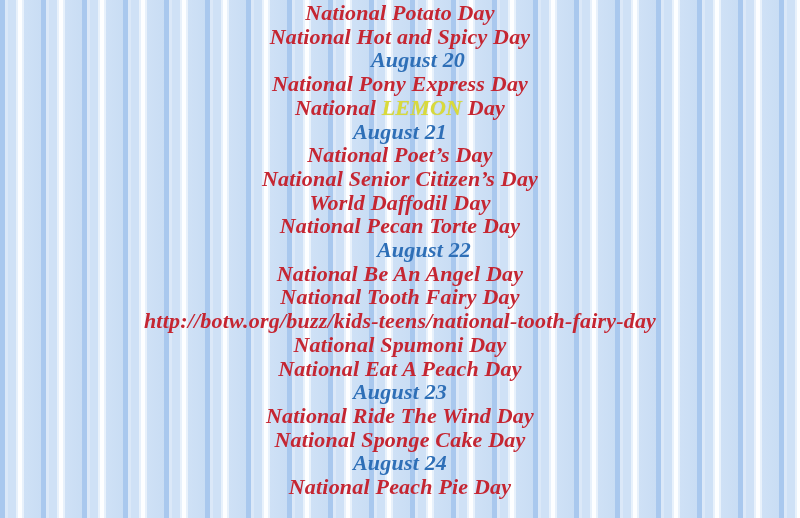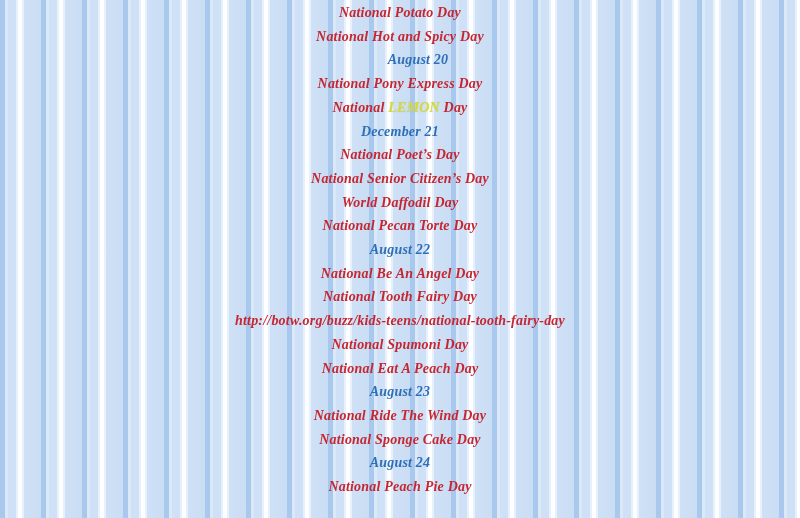--- a/index.html
+++ b/index.html
@@ -24,21 +24,21 @@
     );
     font-family: "Liberation Serif", "DejaVu Serif", serif;
     font-style: italic;
     font-weight: 600;
   }
   .lines {
     padding-top: 1px;
     text-align: center;
   }
   .line {
-    font-size: 14px;
+    font-size: 22px;
     line-height: 23.7px;
     letter-spacing: 0.2px;
     white-space: nowrap;
   }
   .line a, .line .seg {
     text-decoration: none;
   }
   .seg-yellow {
     text-shadow: 0 0 1px rgba(120,140,40,0.35);
   }
@@ -46,26 +46,26 @@
 </head>
 <body>
 
 <div class="page">
   <div class="lines" id="lines">
       <div class="line line-holiday"><span class="seg seg-red" style="color: rgb(197, 38, 50);">National Potato Day</span></div>
       <div class="line line-holiday"><span class="seg seg-red" style="color: rgb(197, 38, 50);">National Hot and Spicy Day</span></div>
       <div class="line line-date"><span class="seg seg-blue" style="color: rgb(46, 111, 183); margin-left: 36px;">August 20</span></div>
       <div class="line line-holiday"><span class="seg seg-red" style="color: rgb(197, 38, 50);">National Pony Express Day</span></div>
       <div class="line line-holiday"><span class="seg seg-red" style="color: rgb(197, 38, 50);">National </span><span class="seg seg-yellow" style="color: rgb(217, 218, 58);">LEMON</span><span class="seg seg-red" style="color: rgb(197, 38, 50);"> Day</span></div>
-      <div class="line line-date"><span class="seg seg-blue" style="color: rgb(46, 111, 183);">December 21</span></div>
+      <div class="line line-date"><span class="seg seg-blue" style="color: rgb(46, 111, 183);">August 21</span></div>
       <div class="line line-holiday"><span class="seg seg-red" style="color: rgb(197, 38, 50);">National Poet’s Day</span></div>
       <div class="line line-holiday"><span class="seg seg-red" style="color: rgb(197, 38, 50); margin-top: 23px;">National Senior Citizen’s Day</span></div>
       <div class="line line-holiday"><span class="seg seg-red" style="color: rgb(197, 38, 50);">World Daffodil Day</span></div>
       <div class="line line-holiday"><span class="seg seg-red" style="color: rgb(197, 38, 50);">National Pecan Torte Day</span></div>
-      <div class="line line-date"><span class="seg seg-blue" style="color: rgb(46, 111, 183);">August 22</span></div>
+      <div class="line line-date"><span class="seg seg-blue" style="color: rgb(46, 111, 183); padding-left: 48px;">August 22</span></div>
       <div class="line line-holiday"><span class="seg seg-red" style="color: rgb(197, 38, 50);">National Be An Angel Day</span></div>
       <div class="line line-holiday"><span class="seg seg-red" style="color: rgb(197, 38, 50);">National Tooth Fairy Day</span></div>
       <div class="line line-link"><span class="seg seg-red" style="color: rgb(197, 38, 50);">http://botw.org/buzz/kids-teens/national-tooth-fairy-day</span></div>
       <div class="line line-holiday"><span class="seg seg-red" style="color: rgb(197, 38, 50);">National Spumoni Day</span></div>
       <div class="line line-holiday"><span class="seg seg-red" style="color: rgb(197, 38, 50);">National Eat A Peach Day</span></div>
       <div class="line line-date"><span class="seg seg-blue" style="color: rgb(46, 111, 183);">August 23</span></div>
       <div class="line line-holiday"><span class="seg seg-red" style="color: rgb(197, 38, 50);">National Ride The Wind Day</span></div>
       <div class="line line-holiday"><span class="seg seg-red" style="color: rgb(197, 38, 50);">National Sponge Cake Day</span></div>
       <div class="line line-date"><span class="seg seg-blue" style="color: rgb(46, 111, 183);">August 24</span></div>
       <div class="line line-holiday"><span class="seg seg-red" style="color: rgb(197, 38, 50); text-align: right;">National Peach Pie Day</span></div>

